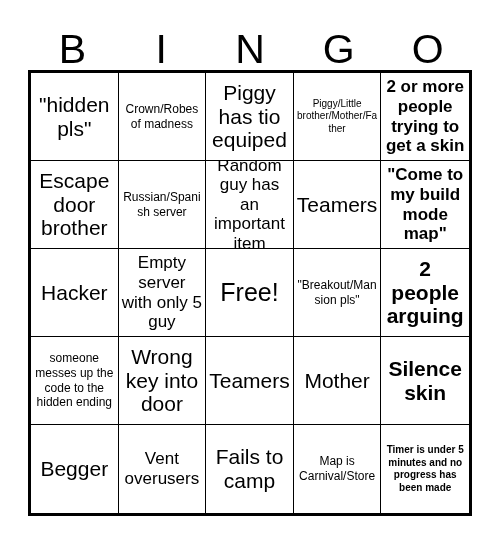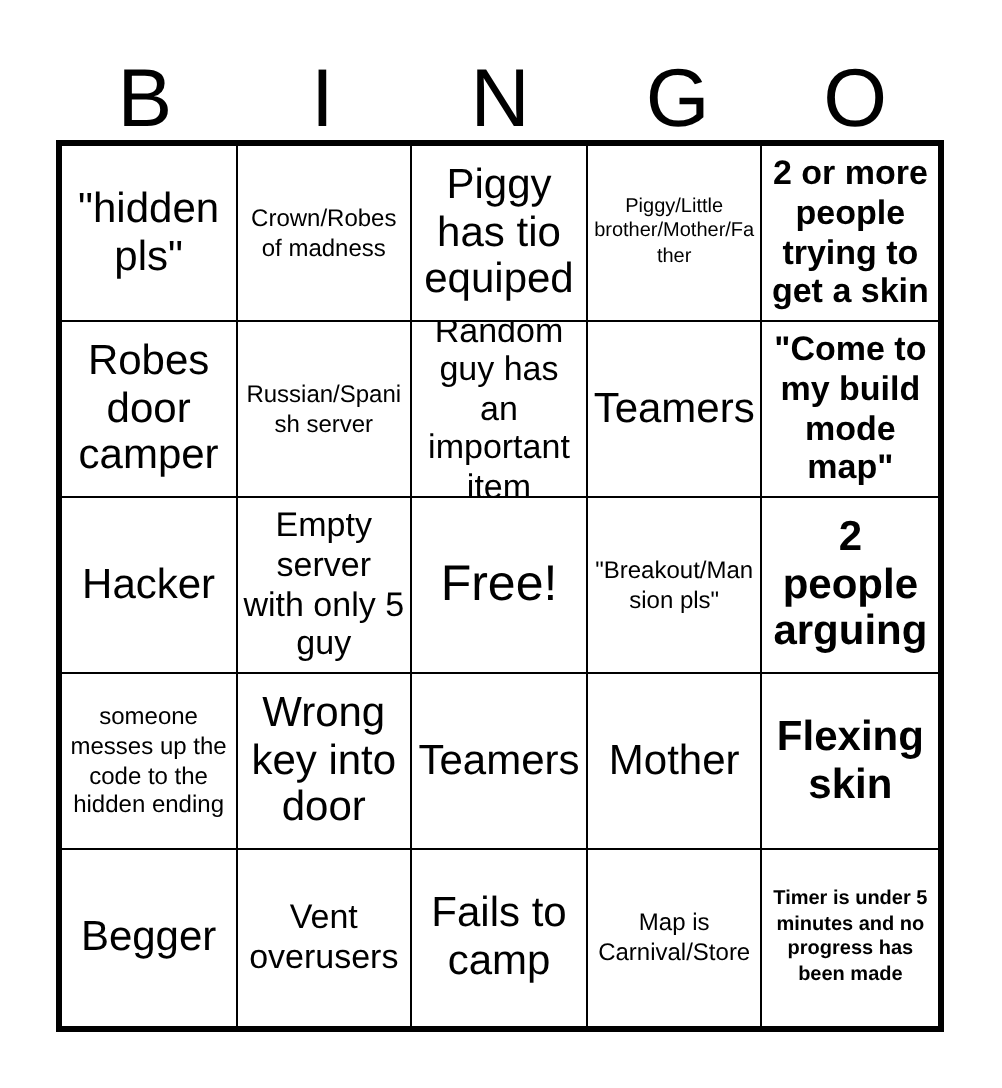--- a/index.html
+++ b/index.html
@@ -113,21 +113,21 @@
       <div class="cell">
         <span class="cell-text fs-lg">Piggy has tio equiped</span>
       </div>
       <div class="cell">
         <span class="cell-text fs-xs">Piggy/Little brother/Mother/Father</span>
       </div>
       <div class="cell">
         <span class="cell-text fs-md">2 or more people trying to get a skin</span>
       </div>
       <div class="cell">
-        <span class="cell-text fs-lg">Robes door camper</span>
+        <span class="cell-text fs-lg">Escape door brother</span>
       </div>
       <div class="cell">
         <span class="cell-text fs-sm">Russian/Spanish server</span>
       </div>
       <div class="cell">
         <span class="cell-text fs-md">Random guy has an important item</span>
       </div>
       <div class="cell">
         <span class="cell-text fs-lg">Teamers</span>
       </div>
@@ -155,21 +155,21 @@
       <div class="cell">
         <span class="cell-text fs-lg">Wrong key into door</span>
       </div>
       <div class="cell">
         <span class="cell-text fs-lg">Teamers</span>
       </div>
       <div class="cell">
         <span class="cell-text fs-lg">Mother</span>
       </div>
       <div class="cell">
-        <span class="cell-text fs-lg">Flexing skin</span>
+        <span class="cell-text fs-lg">Silence skin</span>
       </div>
       <div class="cell">
         <span class="cell-text fs-lg">Begger</span>
       </div>
       <div class="cell">
         <span class="cell-text fs-md">Vent overusers</span>
       </div>
       <div class="cell">
         <span class="cell-text fs-lg">Fails to camp</span>
       </div>

